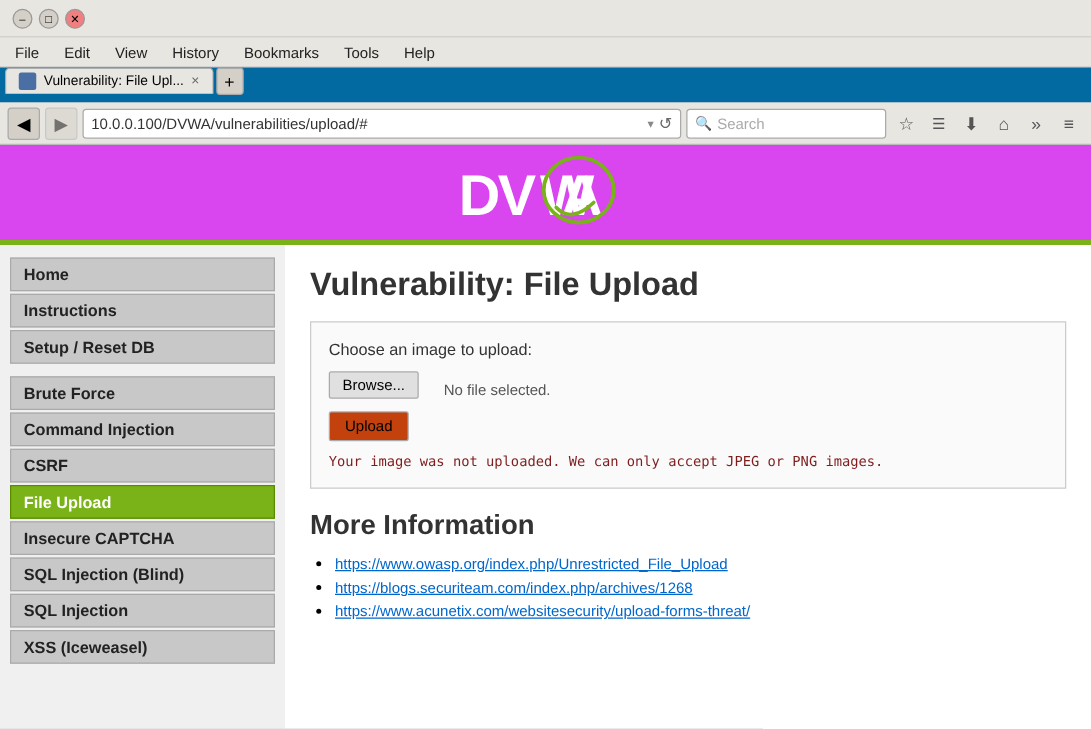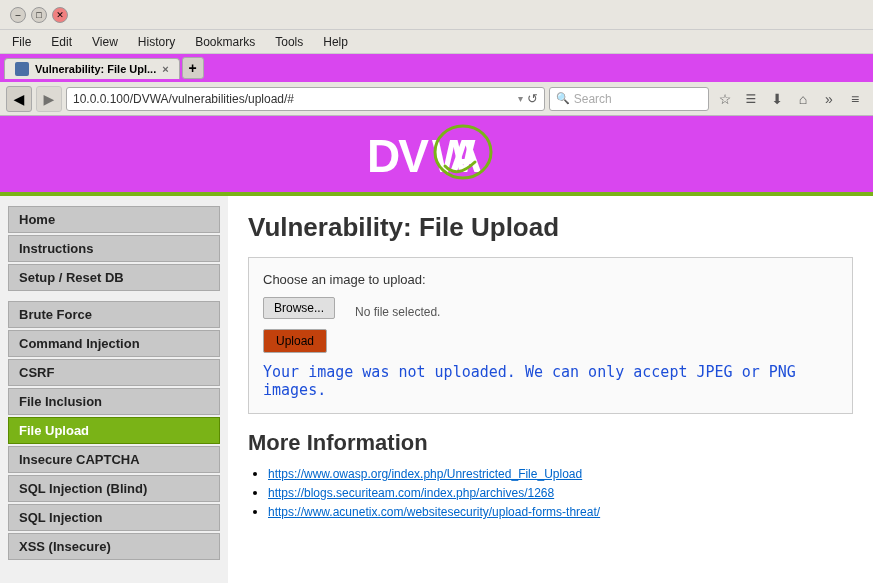--- a/index.html
+++ b/index.html
@@ -49,27 +49,26 @@
     }
     .menu-item {
       padding: 2px 8px;
       font-size: 12px;
       cursor: pointer;
       color: #222;
     }
 
     
     .tab-bar {
-      background: #d946ef;
+      background: #0369a1;
       height: 28px;
       display: flex;
-      align-items: center;
+      align-items: flex-start;
       padding: 0 4px;
       gap: 2px;
-      font-weight: bold;
     }
     .tab {
       background: #e8e6e0;
       border: 1px solid #aaa;
       border-bottom: none;
       border-radius: 4px 4px 0 0;
       padding: 3px 10px;
       font-size: 11px;
       display: flex;
       align-items: center;
@@ -263,22 +262,22 @@
     .upload-btn {
       background: #c2410c;
       border: 1px solid #aaa;
       padding: 4px 12px;
       font-size: 12px;
       cursor: pointer;
       border-radius: 2px;
     }
     .error-message {
       font-family: monospace;
-      font-size: 15px;
-      color: #1d4ed8;
+      font-size: 11px;
+      color: #7f1d1d;
       margin-top: 10px;
     }
 
     
     .more-info-title {
       font-size: 22px;
       font-weight: bold;
       color: #333;
       margin-bottom: 10px;
     }
@@ -376,26 +375,25 @@
   <div class="main-layout">
 
     <div class="sidebar">
       <a class="sidebar-item">Home</a>
       <a class="sidebar-item">Instructions</a>
       <a class="sidebar-item">Setup / Reset DB</a>
       <div class="sidebar-spacer"></div>
       <a class="sidebar-item">Brute Force</a>
       <a class="sidebar-item">Command Injection</a>
       <a class="sidebar-item">CSRF</a>
-      <a class="sidebar-item">File Inclusion</a>
       <a class="sidebar-item active">File Upload</a>
       <a class="sidebar-item">Insecure CAPTCHA</a>
       <a class="sidebar-item">SQL Injection (Blind)</a>
       <a class="sidebar-item">SQL Injection</a>
-      <a class="sidebar-item">XSS (Insecure)</a>
+      <a class="sidebar-item">XSS (Iceweasel)</a>
     </div>
 
     <div class="content-area">
       <h1 class="page-title">Vulnerability: File Upload</h1>
 
       <div class="upload-box">
         <p class="upload-label">Choose an image to upload:</p>
         <div class="file-input-row">
           <button class="browse-btn">Browse...</button>
           <span class="no-file-text">No file selected.</span>

